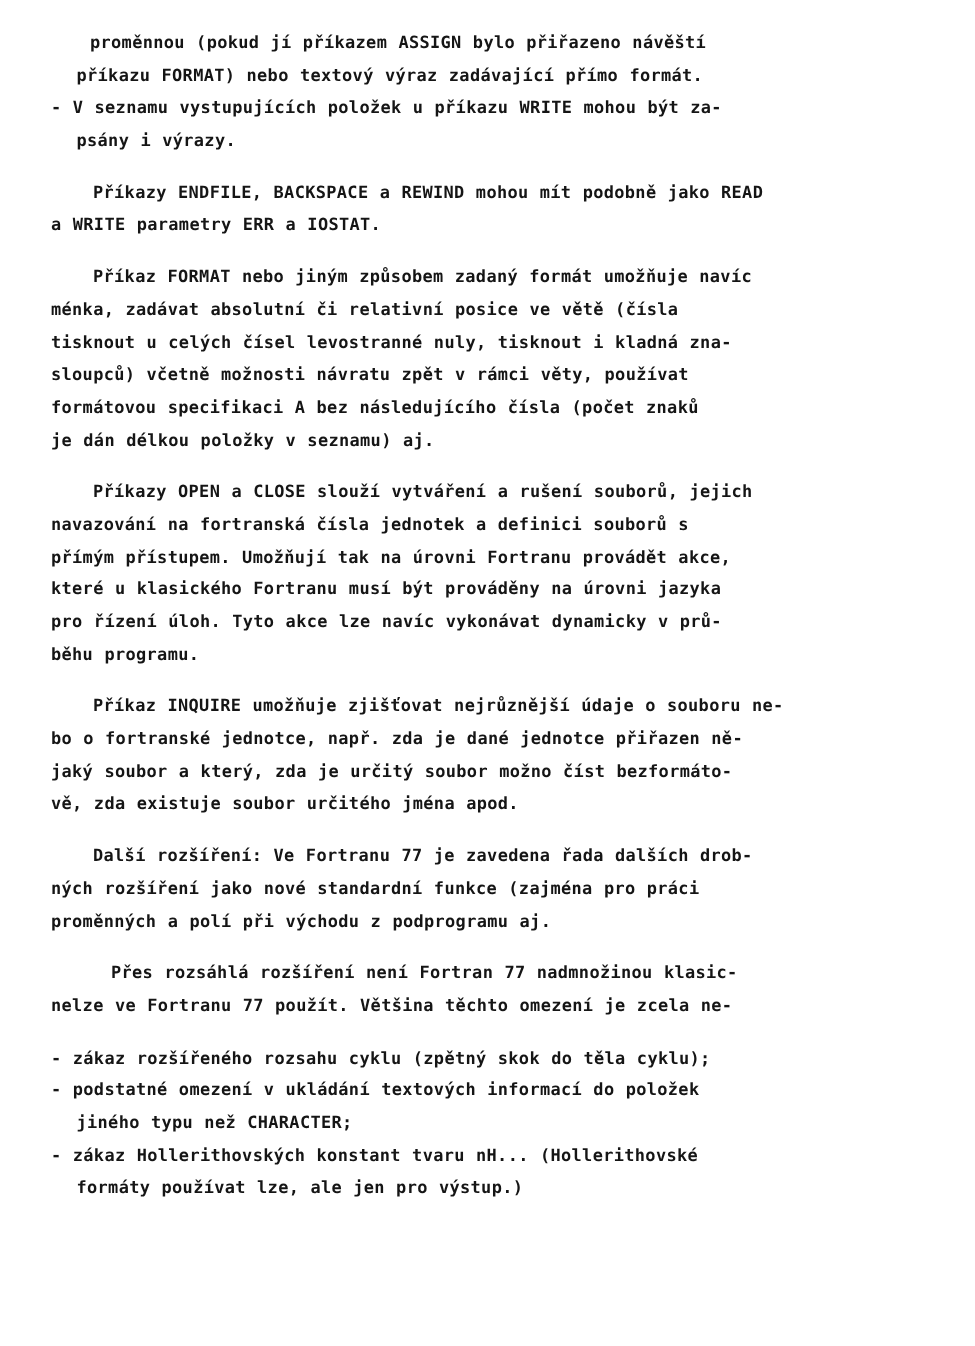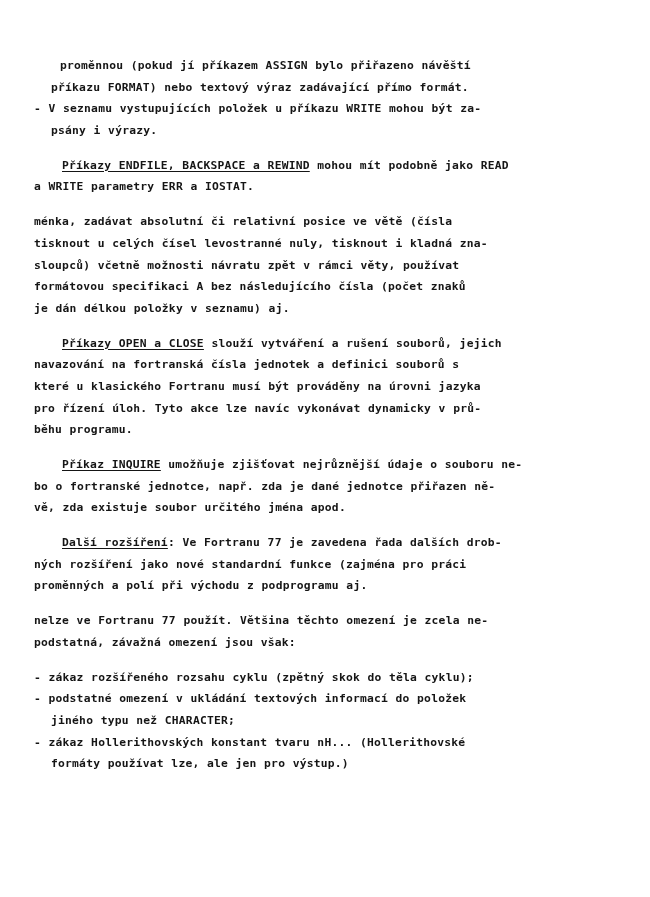--- a/index.html
+++ b/index.html
@@ -29,71 +29,73 @@
     line-height: 1.92;
     letter-spacing: 0.02em;
     text-align: left;
     word-spacing: 0.04em;
     font-weight: 700;
   }
   .line {
     display: block;
     white-space: pre-wrap;
   }
-  .line.indent1 { padding-left: 26px; margin-top: 37px; }
+  .line.indent1 { padding-left: 26px; }
   .line.indent2 { padding-left: 17px; }
   .line.indent3 { padding-left: 40px; }
   .u {
-    text-decoration: underline;
     text-underline-offset: 2px;
     padding-left: 28px;
   }
 </style>
 </head>
 <body>
 
 <div class="page">
   <div id="content">
       <p class="para">
         <span class="line indent1">proměnnou (pokud jí příkazem ASSIGN bylo přiřazeno návěští</span>
         <span class="line indent2">příkazu FORMAT) nebo textový výraz zadávající přímo formát.</span>
         <span class="line">- V seznamu vystupujících položek u příkazu WRITE mohou být za-</span>
         <span class="line indent2">psány i výrazy.</span>
       </p>
       <p class="para">
         <span class="line"><span class="u">Příkazy ENDFILE, BACKSPACE a REWIND</span> mohou mít podobně jako READ</span>
         <span class="line">a WRITE parametry ERR a IOSTAT.</span>
       </p>
       <p class="para">
+        <span class="line"><span class="u">Příkaz FORMAT</span> nebo jiným způsobem zadaný formát umožňuje navíc</span>
         <span class="line">ménka, zadávat absolutní či relativní posice ve větě (čísla</span>
         <span class="line">tisknout u celých čísel levostranné nuly, tisknout i kladná zna-</span>
         <span class="line">sloupců) včetně možnosti návratu zpět v rámci věty, používat</span>
         <span class="line">formátovou specifikaci A bez následujícího čísla (počet znaků</span>
         <span class="line">je dán délkou položky v seznamu) aj.</span>
       </p>
       <p class="para">
         <span class="line"><span class="u">Příkazy OPEN a CLOSE</span> slouží vytváření a rušení souborů, jejich</span>
         <span class="line">navazování na fortranská čísla jednotek a definici souborů s</span>
+        <span class="line">přímým přístupem. Umožňují tak na úrovni Fortranu provádět akce,</span>
         <span class="line">které u klasického Fortranu musí být prováděny na úrovni jazyka</span>
         <span class="line">pro řízení úloh. Tyto akce lze navíc vykonávat dynamicky v prů-</span>
         <span class="line">běhu programu.</span>
       </p>
       <p class="para">
         <span class="line"><span class="u">Příkaz INQUIRE</span> umožňuje zjišťovat nejrůznější údaje o souboru ne-</span>
         <span class="line">bo o fortranské jednotce, např. zda je dané jednotce přiřazen ně-</span>
+        <span class="line">jaký soubor a který, zda je určitý soubor možno číst bezformáto-</span>
         <span class="line">vě, zda existuje soubor určitého jména apod.</span>
       </p>
       <p class="para">
         <span class="line"><span class="u">Další rozšíření</span>: Ve Fortranu 77 je zavedena řada dalších drob-</span>
         <span class="line">ných rozšíření jako nové standardní funkce (zajména pro práci</span>
         <span class="line">proměnných a polí při východu z podprogramu aj.</span>
       </p>
       <p class="para">
+        <span class="line indent3">Přes rozsáhlá rozšíření není Fortran 77 nadmnožinou klasic-</span>
         <span class="line">nelze ve Fortranu 77 použít. Většina těchto omezení je zcela ne-</span>
-        <span class="line">podstatná, závažná omezení jsou však:</span>
       </p>
       <p class="para">
         <span class="line">- zákaz rozšířeného rozsahu cyklu (zpětný skok do těla cyklu);</span>
         <span class="line">- podstatné omezení v ukládání textových informací do položek</span>
         <span class="line indent2">jiného typu než CHARACTER;</span>
         <span class="line">- zákaz Hollerithovských konstant tvaru nH... (Hollerithovské</span>
         <span class="line indent2">formáty používat lze, ale jen pro výstup.)</span>
       </p>
     </div>
 </div>

